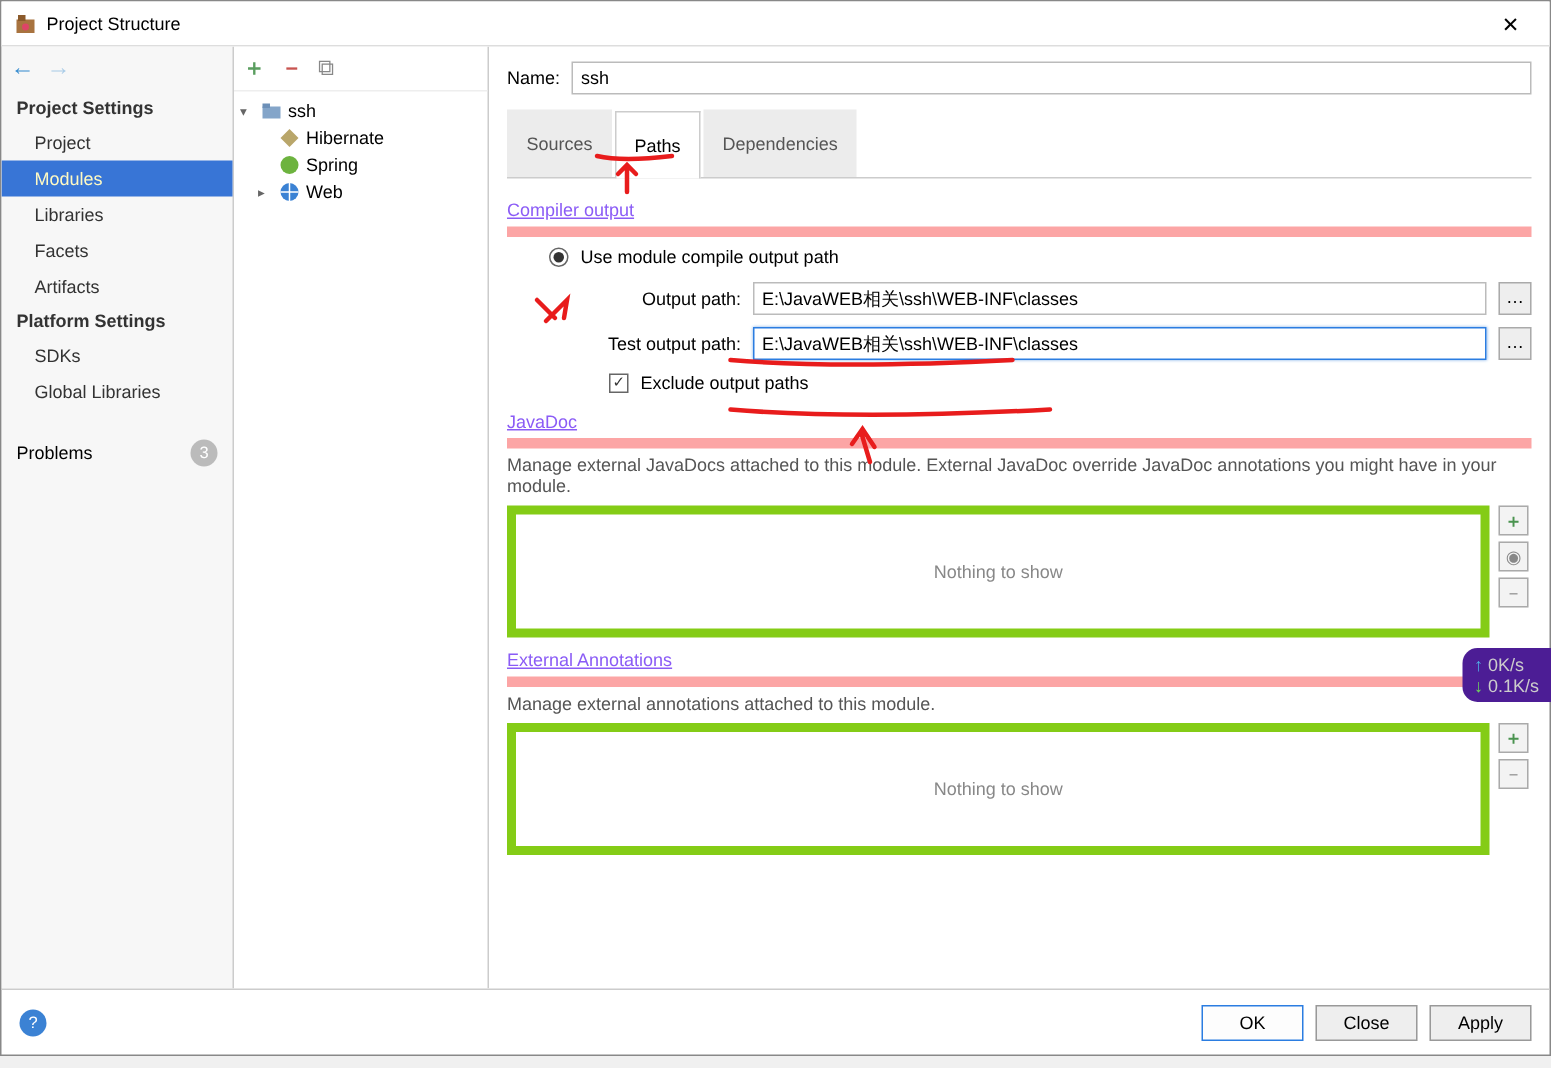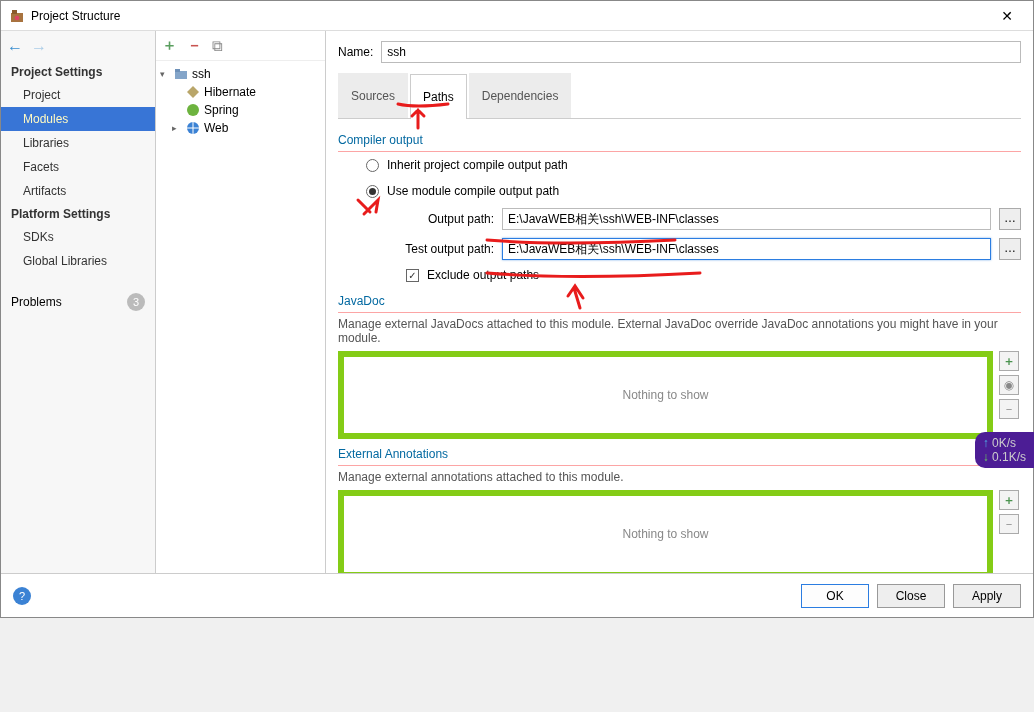--- a/index.html
+++ b/index.html
@@ -1,18 +1,18 @@
 <!DOCTYPE html>
 <html><head>
 <meta charset="utf-8">
 <style>
 * { box-sizing: border-box; font-family: "Segoe UI", Arial, sans-serif; font-size: 12px; }
 body { margin: 0; background: #f0f0f0; width: 1034px; height: 712px; overflow: hidden; position: relative; }
 
-.window { width: 1034px; height: 618px; background: #fff; border: 1px solid #888; display: flex; flex-direction: column; }
+.window { width: 1034px; height: 704px; background: #fff; border: 1px solid #888; display: flex; flex-direction: column; }
 
 .titlebar { height: 30px; display: flex; align-items: center; padding: 0 8px; border-bottom: 1px solid #ddd; background: #fff; }
 .titlebar .icon { width: 16px; height: 16px; margin-right: 6px; }
 .titlebar .spacer { flex: 1; }
 .titlebar .close { width: 36px; text-align: center; font-size: 14px; cursor: pointer; }
 
 .body { flex: 1; display: flex; overflow: hidden; }
 
 
 .leftnav { width: 155px; border-right: 1px solid #ccc; background: #f7f7f7; display: flex; flex-direction: column; }
@@ -42,21 +42,21 @@
 
 .main { flex: 1; display: flex; flex-direction: column; overflow: hidden; }
 .main-pad { padding: 10px 12px 0 12px; }
 .row-name { display: flex; align-items: center; gap: 8px; margin-bottom: 10px; }
 .row-name input { flex: 1; border: 1px solid #bbb; padding: 3px 5px; }
 .tabs { display: flex; border-bottom: 1px solid #ccc; margin-bottom: 6px; }
 .tab { padding: 15px 12px; border: 1px solid transparent; background: #ececec; color: #555; border-bottom: none; cursor: pointer; margin-right: 2px; }
 .tab.active { background: #fff; border-color: #ccc; color: #000; position: relative; top: 1px; }
 
 .content-scroll { flex: 1; overflow-y: auto; padding: 0 12px 10px 12px; }
-.group-title { padding: 4px 0; color: #0369a1; border-bottom: 1px solid #fca5a5; margin-top: 4px; }
+.group-title { padding: 4px 0; color: #8b5cf6; border-bottom: 7px solid #fca5a5; margin-top: 4px; text-decoration: underline; }
 .radio-row { display: flex; align-items: center; gap: 8px; padding: 6px 0 6px 28px; }
 .radio { width: 13px; height: 13px; border: 1px solid #666; border-radius: 50%; display: inline-flex; align-items: center; justify-content: center; }
 .radio.checked::after { content: ""; width: 7px; height: 7px; background: #333; border-radius: 50%; }
 .path-row { display: flex; align-items: center; gap: 8px; padding: 4px 0 4px 48px; }
 .path-label { min-width: 108px; text-align: right; }
 .path-input { flex: 1; border: 1px solid #bbb; padding: 3px 5px; }
 .path-input.focus { border-color: #2b7de1; box-shadow: 0 0 2px #7baee8; }
 .browse-btn { width: 22px; height: 22px; border: 1px solid #aaa; background: #eee; cursor: pointer; text-align: center; line-height: 18px; }
 .check { width: 13px; height: 13px; border: 1px solid #666; display: inline-flex; align-items: center; justify-content: center; font-size: 10px; color: #333; }
 .desc { color: #555; padding: 4px 0 6px 0; }
@@ -182,24 +182,20 @@
           <div class="tab">Sources</div>
           <div class="tab active">Paths</div>
           <div class="tab">Dependencies</div>
         </div>
       </div>
 
       <div class="content-scroll">
         <div class="group-title">Compiler output</div>
 
         <div class="radio-row">
-          <span class="radio"></span>
-          <span>Inherit project compile output path</span>
-        </div>
-        <div class="radio-row">
           <span class="radio checked"></span>
           <span>Use module compile output path</span>
         </div>
 
         <div class="path-row">
           <span class="path-label">Output path:</span>
           <input class="path-input" type="text" value="E:\JavaWEB相关\ssh\WEB-INF\classes" style="">
           <span class="browse-btn">…</span>
         </div>
         <div class="path-row">

